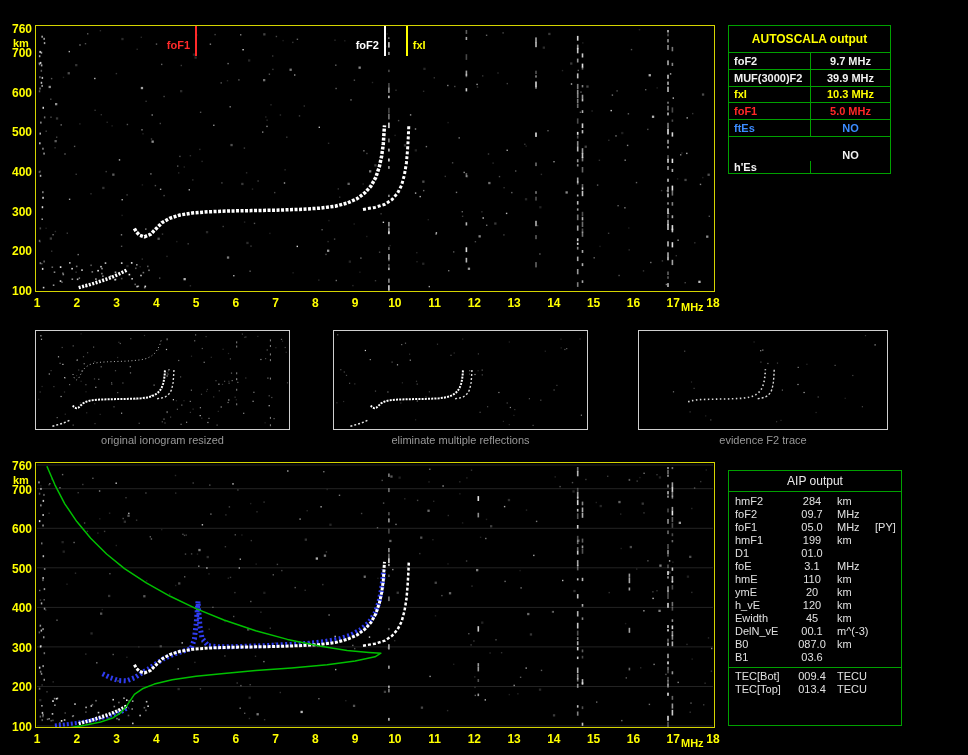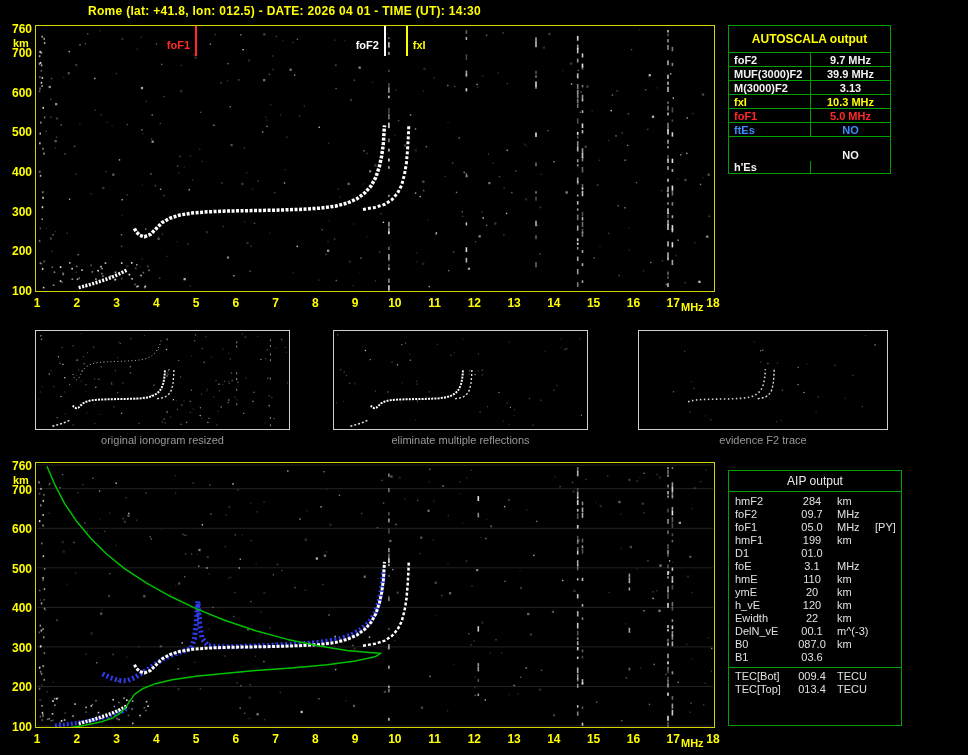--- a/index.html
+++ b/index.html
@@ -33,21 +33,20 @@
   #aip .lbl{width:56px}
   #aip .val{width:42px;text-align:center}
   #aip .unit{width:42px;padding-left:4px}
   #aip .note{flex:1}
   #aip .tecsep{border-top:1px solid #00a000;margin-top:3px;padding-top:2px}
 </style>
 </head>
 <body>
 
 <div id="screen" class="screen">
-  <div class="title">Rome (lat: +41.8, lon: 012.5) - DATE: 2026 04 01 - TIME (UT): 14:30</div>
 
   <div id="plot-top" class="plotbox">
     <svg id="svg-top" width="678" height="265">
         <rect x="367.8" y="118.2" width="2.3" height="2.3" fill="#fff" opacity="0.21"></rect>
         <rect x="314.3" y="73.2" width="1.4" height="1.4" fill="#fff" opacity="0.45"></rect>
         <rect x="130.3" y="229.7" width="1.4" height="1.4" fill="#fff" opacity="0.17"></rect>
         <rect x="296.0" y="179.5" width="1.4" height="1.4" fill="#fff" opacity="0.12"></rect>
         <rect x="546.1" y="16.2" width="1.4" height="1.4" fill="#fff" opacity="0.13"></rect>
         <rect x="26.8" y="50.7" width="1.4" height="1.4" fill="#fff" opacity="0.13"></rect>
         <rect x="84.9" y="219.6" width="1.4" height="1.4" fill="#fff" opacity="0.33"></rect>
@@ -616,24 +615,20 @@
 
   <div id="autoscala" class="otable">
       <div class="hdr">AUTOSCALA output</div>
       <div class="row">
         <div class="lbl" style="color: rgb(242, 242, 242);">foF2</div>
         <div class="val" style="color: rgb(242, 242, 242);">9.7 MHz</div>
       </div>
       <div class="row">
         <div class="lbl" style="color: rgb(242, 242, 242);">MUF(3000)F2</div>
         <div class="val" style="color: rgb(242, 242, 242);">39.9 MHz</div>
-      </div>
-      <div class="row">
-        <div class="lbl" style="color: rgb(242, 242, 242);">M(3000)F2</div>
-        <div class="val" style="color: rgb(242, 242, 242);">3.13</div>
       </div>
       <div class="row">
         <div class="lbl" style="color: rgb(255, 255, 0);">fxI</div>
         <div class="val" style="color: rgb(255, 255, 0);">10.3 MHz</div>
       </div>
       <div class="row">
         <div class="lbl" style="color: rgb(255, 40, 40);">foF1</div>
         <div class="val" style="color: rgb(255, 40, 40);">5.0 MHz</div>
       </div>
       <div class="row">
@@ -1510,21 +1505,21 @@
           <div class="note"></div>
         </div>
         <div class="row">
           <div class="lbl">h_vE</div>
           <div class="val">120</div>
           <div class="unit">km</div>
           <div class="note"></div>
         </div>
         <div class="row">
           <div class="lbl">Ewidth</div>
-          <div class="val">22</div>
+          <div class="val">45</div>
           <div class="unit">km</div>
           <div class="note"></div>
         </div>
         <div class="row">
           <div class="lbl">DelN_vE</div>
           <div class="val">00.1</div>
           <div class="unit">m^(-3)</div>
           <div class="note"></div>
         </div>
         <div class="row">

